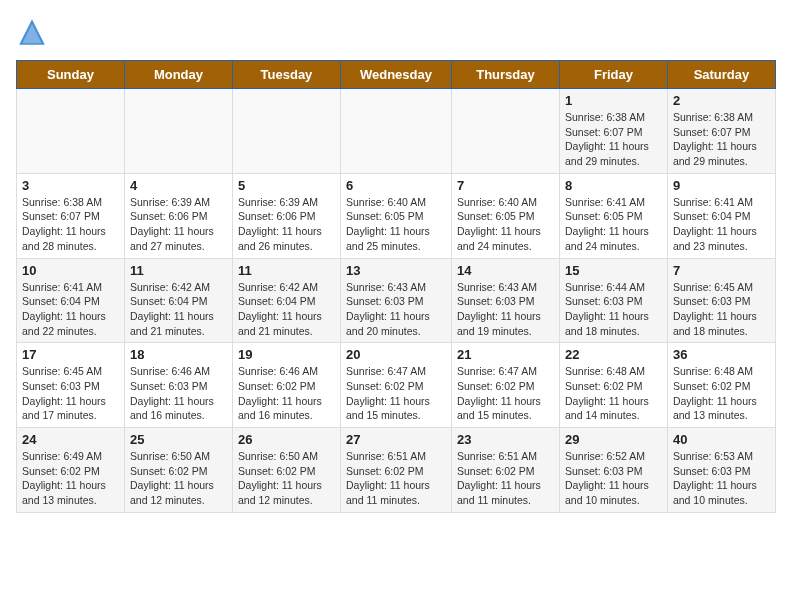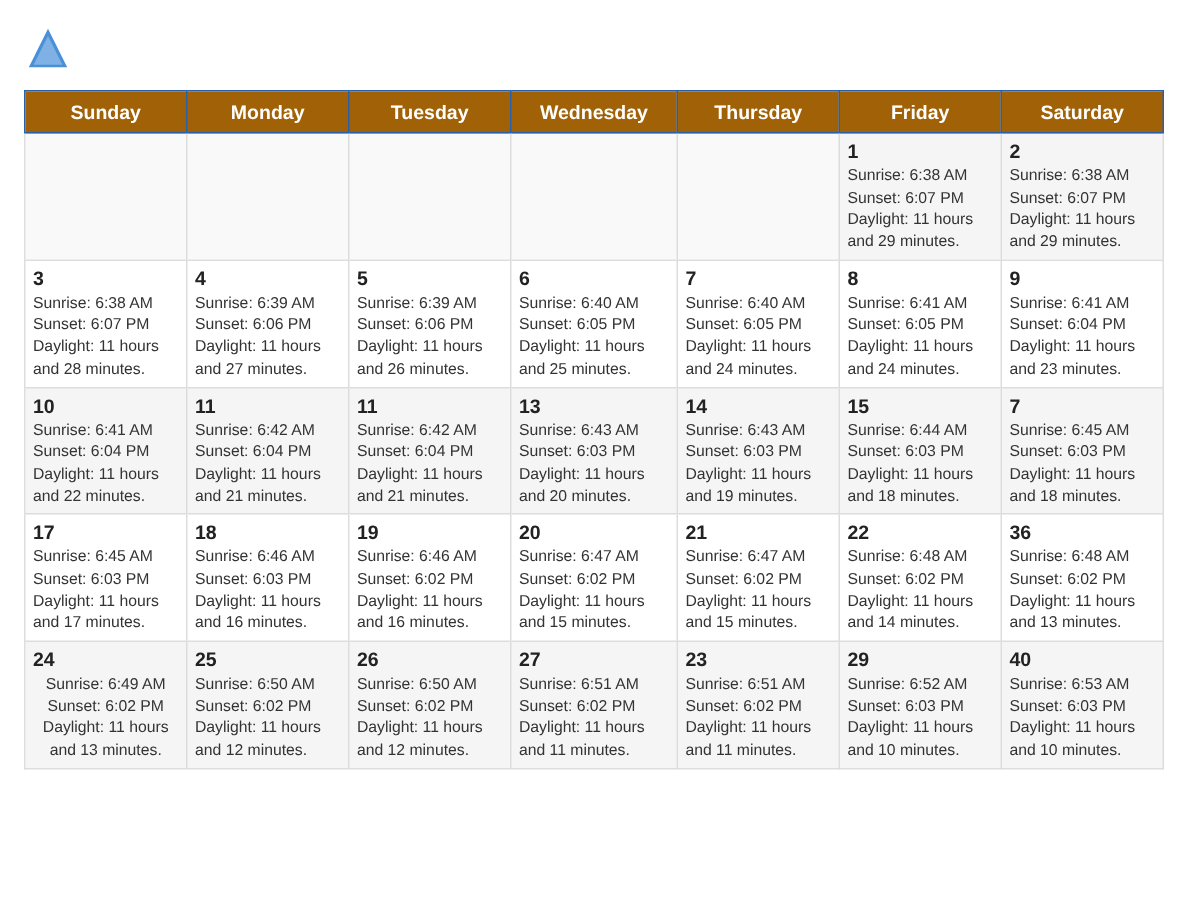--- a/index.html
+++ b/index.html
@@ -278,21 +278,21 @@
         <td>
           <span class="day-num">36</span>
           <div class="day-info" style="white-space: pre-line;">Sunrise: 6:48 AM
 Sunset: 6:02 PM
 Daylight: 11 hours and 13 minutes.</div>
         </td>
       </tr>
       <tr>
         <td>
           <span class="day-num">24</span>
-          <div class="day-info" style="white-space: pre-line; text-align: center;">Sunrise: 6:49 AM
+          <div class="day-info" style="white-space: pre-line;">Sunrise: 6:49 AM
 Sunset: 6:02 PM
 Daylight: 11 hours and 13 minutes.</div>
         </td>
         <td>
           <span class="day-num">25</span>
           <div class="day-info" style="white-space: pre-line;">Sunrise: 6:50 AM
 Sunset: 6:02 PM
 Daylight: 11 hours and 12 minutes.</div>
         </td>
         <td>

